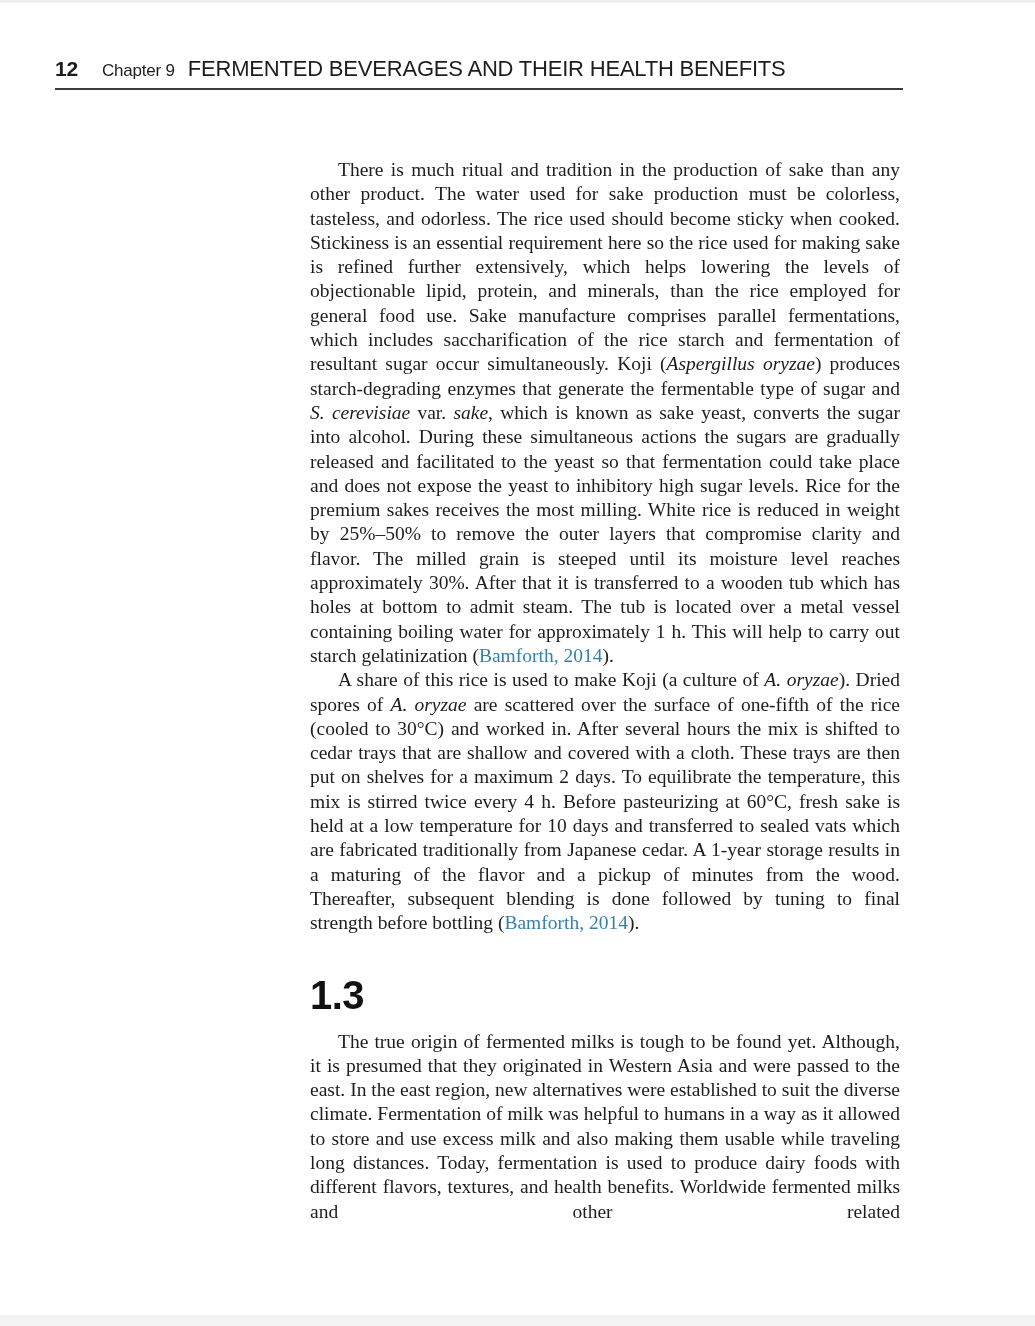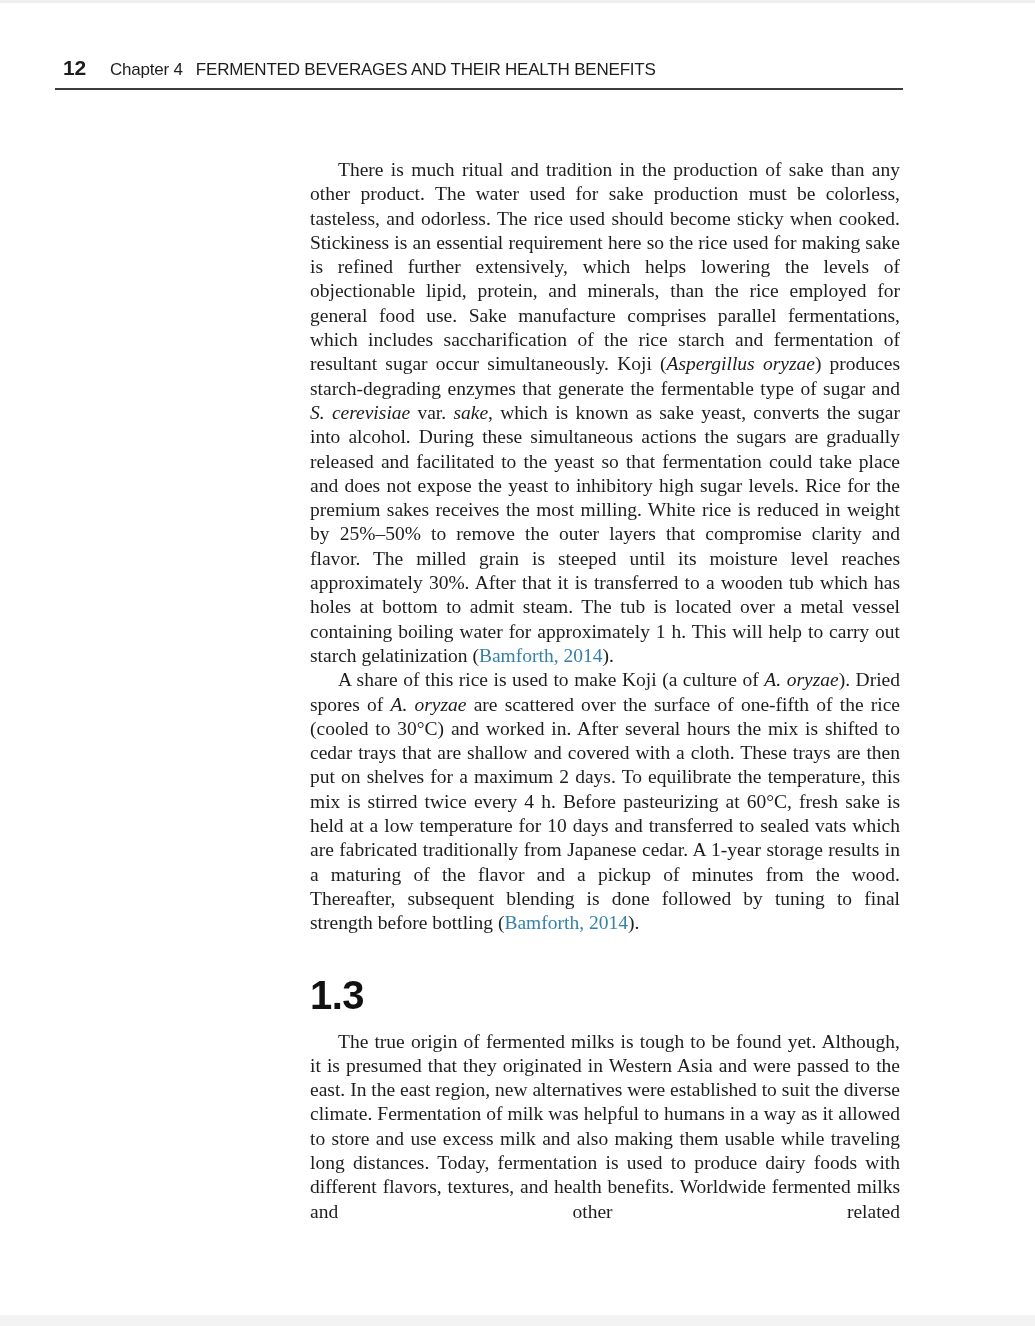--- a/index.html
+++ b/index.html
@@ -31,32 +31,31 @@
     position: absolute;
     left: 55px;
     top: 56px;
     width: 848px;
     display: flex;
     align-items: baseline;
     font-family: "Liberation Sans", sans-serif;
     color: #1d1d1d;
     letter-spacing: -0.2px;
     white-space: nowrap;
-    margin-left: 8px;
   }
   .page-number {
     font-size: 21px;
     font-weight: 700;
   }
   .chapter-label {
     font-size: 17px;
     margin-left: 24px;
   }
   .chapter-title {
-    font-size: 17px;
+    font-size: 22px;
     margin-left: 13px;
   }
   .head-rule {
     position: absolute;
     left: 55px;
     top: 88px;
     width: 848px;
     height: 2px;
     background: var(--rule-color, #3c3c3c);
   }
@@ -101,21 +100,21 @@
 </style>
 </head>
 <body>
 
 <div class="page">
 
   <div class="edge-strip-top"></div>
 
   <div class="running-head">
     <span class="page-number">12</span>
-    <span class="chapter-label">Chapter 4</span>
+    <span class="chapter-label">Chapter 9</span>
     <span class="chapter-title">FERMENTED BEVERAGES AND THEIR HEALTH BENEFITS</span>
   </div>
   <div class="head-rule"></div>
 
   <div class="text-column">
 
     <div>
         <p class="para"><span>There is much ritual and tradition in the production of sake than any other product. The water used for sake production must be colorless, tasteless, and odorless. The rice used should become sticky when cooked. Stickiness is an essential requirement here so the rice used for making sake is refined further extensively, which helps lowering the levels of objectionable lipid, protein, and minerals, than the rice employed for general food use. Sake manufacture comprises parallel fermentations, which includes saccharification of the rice starch and fermentation of resultant sugar occur simultaneously. Koji (</span><span class="it">Aspergillus oryzae</span><span>) produces starch-degrading enzymes that generate the fermentable type of sugar and </span><span class="it">S. cerevisiae</span><span> var. </span><span class="it">sake</span><span>, which is known as sake yeast, converts the sugar into alcohol. During these simultaneous actions the sugars are gradually released and facilitated to the yeast so that fermentation could take place and does not expose the yeast to inhibitory high sugar levels. Rice for the premium sakes receives the most milling. White rice is reduced in weight by 25%–50% to remove the outer layers that compromise clarity and flavor. The milled grain is steeped until its moisture level reaches approximately 30%. After that it is transferred to a wooden tub which has holes at bottom to admit steam. The tub is located over a metal vessel containing boiling water for approximately 1 h. This will help to carry out starch gelatinization (</span><a class="cite-link" href="#">Bamforth, 2014</a><span>).</span></p>
         <p class="para"><span>A share of this rice is used to make Koji (a culture of </span><span class="it">A. oryzae</span><span>). Dried spores of </span><span class="it">A. oryzae</span><span> are scattered over the surface of one-fifth of the rice (cooled to 30°C) and worked in. After several hours the mix is shifted to cedar trays that are shallow and covered with a cloth. These trays are then put on shelves for a maximum 2 days. To equilibrate the temperature, this mix is stirred twice every 4 h. Before pasteurizing at 60°C, fresh sake is held at a low temperature for 10 days and transferred to sealed vats which are fabricated traditionally from Japanese cedar. A 1-year storage results in a maturing of the flavor and a pickup of minutes from the wood. Thereafter, subsequent blending is done followed by tuning to final strength before bottling (</span><a class="cite-link" href="#">Bamforth, 2014</a><span>).</span></p>
       </div>

